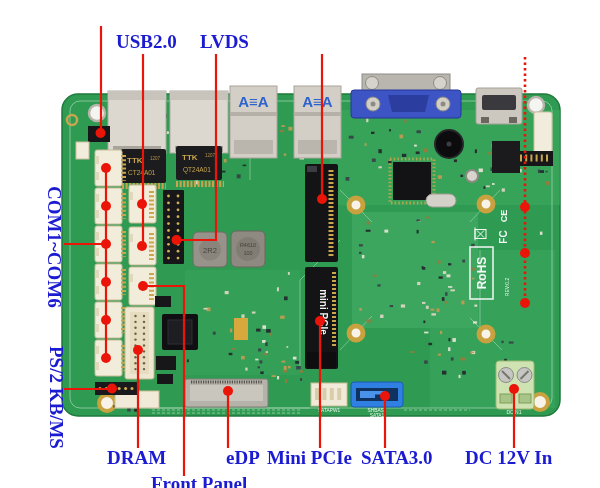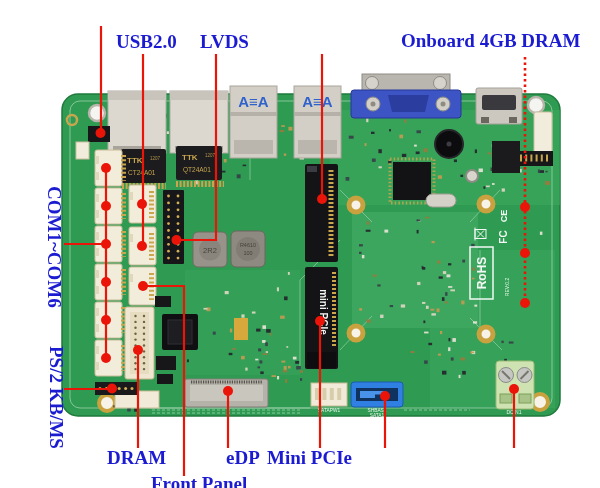--- a/index.html
+++ b/index.html
@@ -575,21 +575,22 @@
     <circle cx="143" cy="286" r="5"></circle>
     <circle cx="228" cy="391" r="5"></circle>
     <circle cx="320" cy="321" r="5"></circle>
     <circle cx="385" cy="396" r="5"></circle>
     <circle cx="514" cy="389" r="5"></circle>
   </g>
 </svg>
 
 <div class="lbl" style="left:116px;top:32px">USB2.0</div>
 <div class="lbl" style="left:200px;top:32px">LVDS</div>
-<div class="lbl" style="left:401px;top:31px">Onboard 4GB DRAM</div>
 <div class="lbl vert" style="left:64px;top:186px">COM1~COM6</div>
 <div class="lbl vert" style="left:66px;top:346px">PS/2 KB/MS</div>
 <div class="lbl" style="left:107px;top:448px">DRAM</div>
 <div class="lbl" style="left:151px;top:474px">Front Panel</div>
 <div class="lbl" style="left:226px;top:448px">eDP</div>
 <div class="lbl" style="left:267px;top:448px">Mini PCIe</div>
+<div class="lbl" style="left:361px;top:448px">SATA3.0</div>
+<div class="lbl" style="left:465px;top:448px">DC 12V In</div>
 
 </div>
 
 </body></html>

